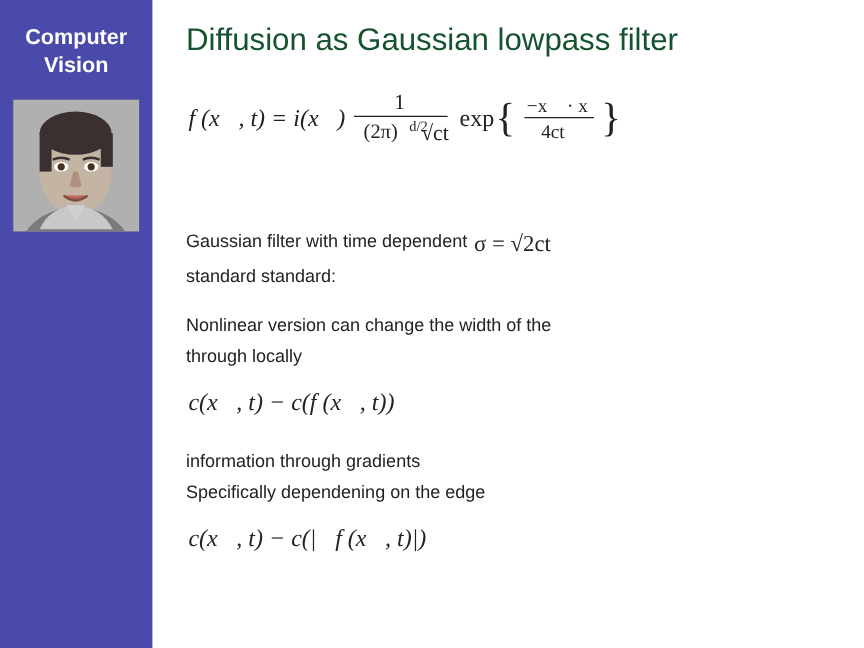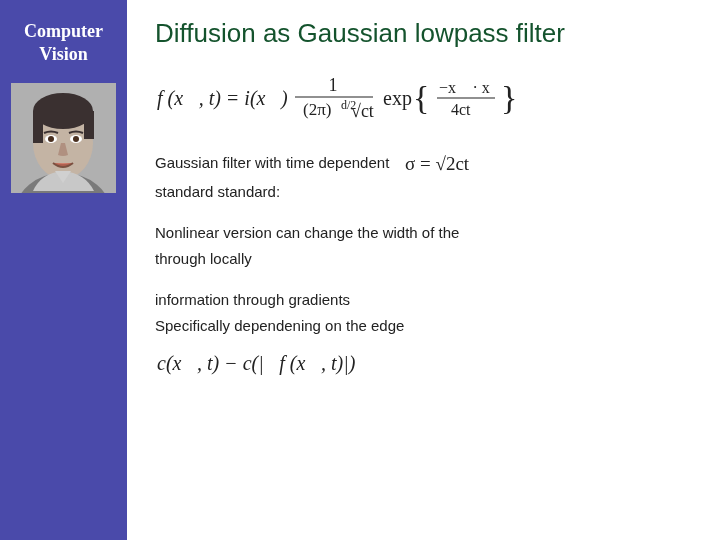--- a/index.html
+++ b/index.html
@@ -24,21 +24,20 @@
       flex-shrink: 0;
     }
 
     .sidebar-title {
       color: #fff;
       font-size: 18px;
       font-weight: bold;
       text-align: center;
       padding: 10px 12px 16px 12px;
       line-height: 1.3;
-      font-family: Liberation Serif, serif;
     }
 
     .portrait-image {
       width: 105px;
       height: 110px;
       background: #888;
       position: relative;
       overflow: hidden;
     }
 
@@ -71,22 +70,22 @@
 
     .text-block {
       display: flex;
       flex-direction: column;
       gap: 4px;
     }
 
     .text-row {
       display: flex;
       align-items: center;
-      gap: 10px;
       flex-wrap: wrap;
+      margin-top: 39px;
     }
 
     .body-text {
       font-size: 15px;
       color: #222;
       line-height: 1.5;
     }
 
     .section {
       margin-bottom: 4px;
@@ -177,20 +176,27 @@
     </div>
     <div>
       <span class="body-text">standard standard:</span>
     </div>
   </div>
 
   <div class="section text-block">
     <span class="body-text">Nonlinear version can change the width of the</span>
     <span class="body-text">through locally</span>
 
+    <div class="formula-center">
+      <svg width="280" height="34" viewBox="0 0 280 34" xmlns="http://www.w3.org/2000/svg">
+        <text x="2" y="24" font-family="Times New Roman, serif" font-size="20" font-style="italic" fill="#222">
+          c(x⃗, t) − c(f (x⃗, t))
+        </text>
+      </svg>
+    </div>
   </div>
 
   <div class="section text-block">
     <span class="body-text">information through gradients</span>
     <span class="body-text">Specifically dependening on the edge</span>
 
     <div class="formula-center">
       <svg width="320" height="34" viewBox="0 0 320 34" xmlns="http://www.w3.org/2000/svg">
         <text x="2" y="24" font-family="Times New Roman, serif" font-size="20" font-style="italic" fill="#222">
           c(x⃗, t) − c(|∇f (x⃗, t)|)

